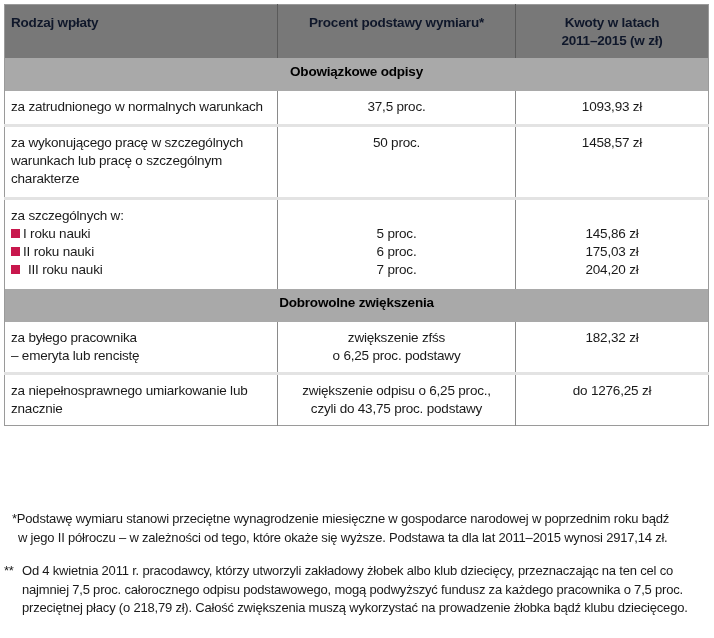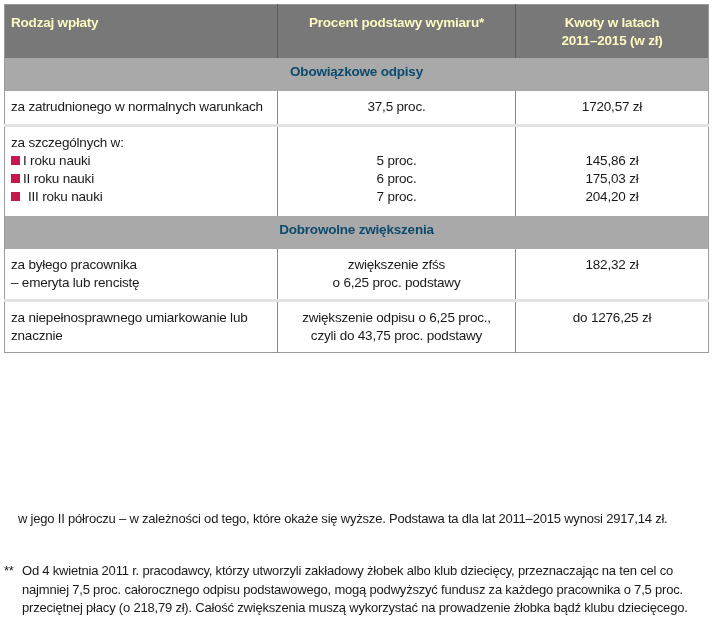--- a/index.html
+++ b/index.html
@@ -3,26 +3,26 @@
 <meta charset="utf-8">
 <style>
   html, body { margin: 0; padding: 0; background: #ffffff; }
   body { width: 714px; height: 638px; position: relative; overflow: hidden;
          font-family: "Liberation Sans", "DejaVu Sans", sans-serif; color: #1a1a1a; }
   .tbl { position: absolute; left: 4px; top: 4px; width: 704px; border-collapse: collapse;
          border: 1px solid #9a9a9a; table-layout: fixed; font-size: 13.5px; letter-spacing: -0.2px; }
   .tbl col.c1 { width: 273px; }
   .tbl col.c2 { width: 238px; }
   .tbl col.c3 { width: 193px; }
-  .tbl th { background: #787878; color: #fef9c3; font-weight: bold; font-size: 13.5px;
+  .tbl th { background: #787878; color: #0f172a; font-weight: bold; font-size: 13.5px;
             vertical-align: top; padding: 9px 6px 6px 6px; height: 38px; line-height: 18px; }
   .tbl th.h1 { text-align: left; }
   .tbl th.h2, .tbl th.h3 { text-align: center; }
   .tbl th + th { border-left: 1px solid #5a5a5a; }
-  .tbl tr.section td { background: #a9a9a9; color: #0c4a6e; font-weight: bold; text-align: center;
+  .tbl tr.section td { background: #a9a9a9; color: #000000; font-weight: bold; text-align: center;
             height: 22px; padding: 5px 6px 6px 6px; border-top: none; }
   .tbl td { vertical-align: top; padding: 7px 6px 6px 6px; line-height: 18px;
             border-top: 3px solid #e3e3e3; }
   .tbl td + td { border-left: 1px solid #8a8a8a; margin-top: 24px; }
   .tbl tr.section + tr td { border-top: none; }
   .tbl td.c { text-align: center; }
   .tbl td.l { text-align: left; }
   .tbl tr.r1 td { height: 20px; border-radius: 8px; }
   .tbl tr.r2 td { height: 57px; }
   .tbl tr.r3 td { height: 76px; }
@@ -56,21 +56,30 @@
       </th>
     </tr>
   </thead>
   <tbody>
     <tr class="section">
       <td colspan="3">Obowiązkowe odpisy</td>
     </tr>
     <tr class="r1">
       <td class="l">za zatrudnionego w normalnych warunkach</td>
       <td class="c">37,5 proc.</td>
-      <td class="c">1720,57 zł</td>
+      <td class="c">1093,93 zł</td>
+    </tr>
+    <tr class="r2">
+      <td class="l">
+        <span>za wykonującego pracę w szczególnych</span><br>
+        <span>warunkach lub pracę o szczególnym</span><br>
+        <span>charakterze</span>
+      </td>
+      <td class="c">50 proc.</td>
+      <td class="c">1458,57 zł</td>
     </tr>
     <tr class="r3">
       <td class="l">
         <span>za szczególnych w:</span><br>
         <span class="bullet"></span><span>I roku nauki</span><br>
         <span class="bullet"></span><span>II roku nauki</span><br>
         <span class="bullet"></span><span class="sp"></span><span>III roku nauki</span>
       </td>
       <td class="c">
         <br>
@@ -108,20 +117,21 @@
         <span>zwiększenie odpisu o 6,25 proc.,</span><br>
         <span>czyli do 43,75 proc. podstawy</span>
       </td>
       <td class="c">do 1276,25 zł</td>
     </tr>
   </tbody>
 </table>
 
 <div class="notes">
   <div class="n1">
+    <div>*Podstawę wymiaru stanowi przeciętne wynagrodzenie miesięczne w gospodarce narodowej w poprzednim roku bądź</div>
     <div class="indent">w jego II półroczu – w zależności od tego, które okaże się wyższe. Podstawa ta dla lat  2011–2015 wynosi 2917,14 zł.</div>
   </div>
   <div class="n2">
     <span class="mark">**</span>
     <div class="txt">
       <div>Od 4 kwietnia 2011 r. pracodawcy, którzy utworzyli zakładowy żłobek albo klub dziecięcy, przeznaczając na ten cel co</div>
       <div>najmniej 7,5 proc. całorocznego odpisu podstawowego, mogą podwyższyć fundusz za każdego pracownika o 7,5 proc.</div>
       <div>przeciętnej płacy (o 218,79 zł). Całość zwiększenia muszą wykorzystać na prowadzenie żłobka bądź klubu dziecięcego.</div>
     </div>
   </div>

